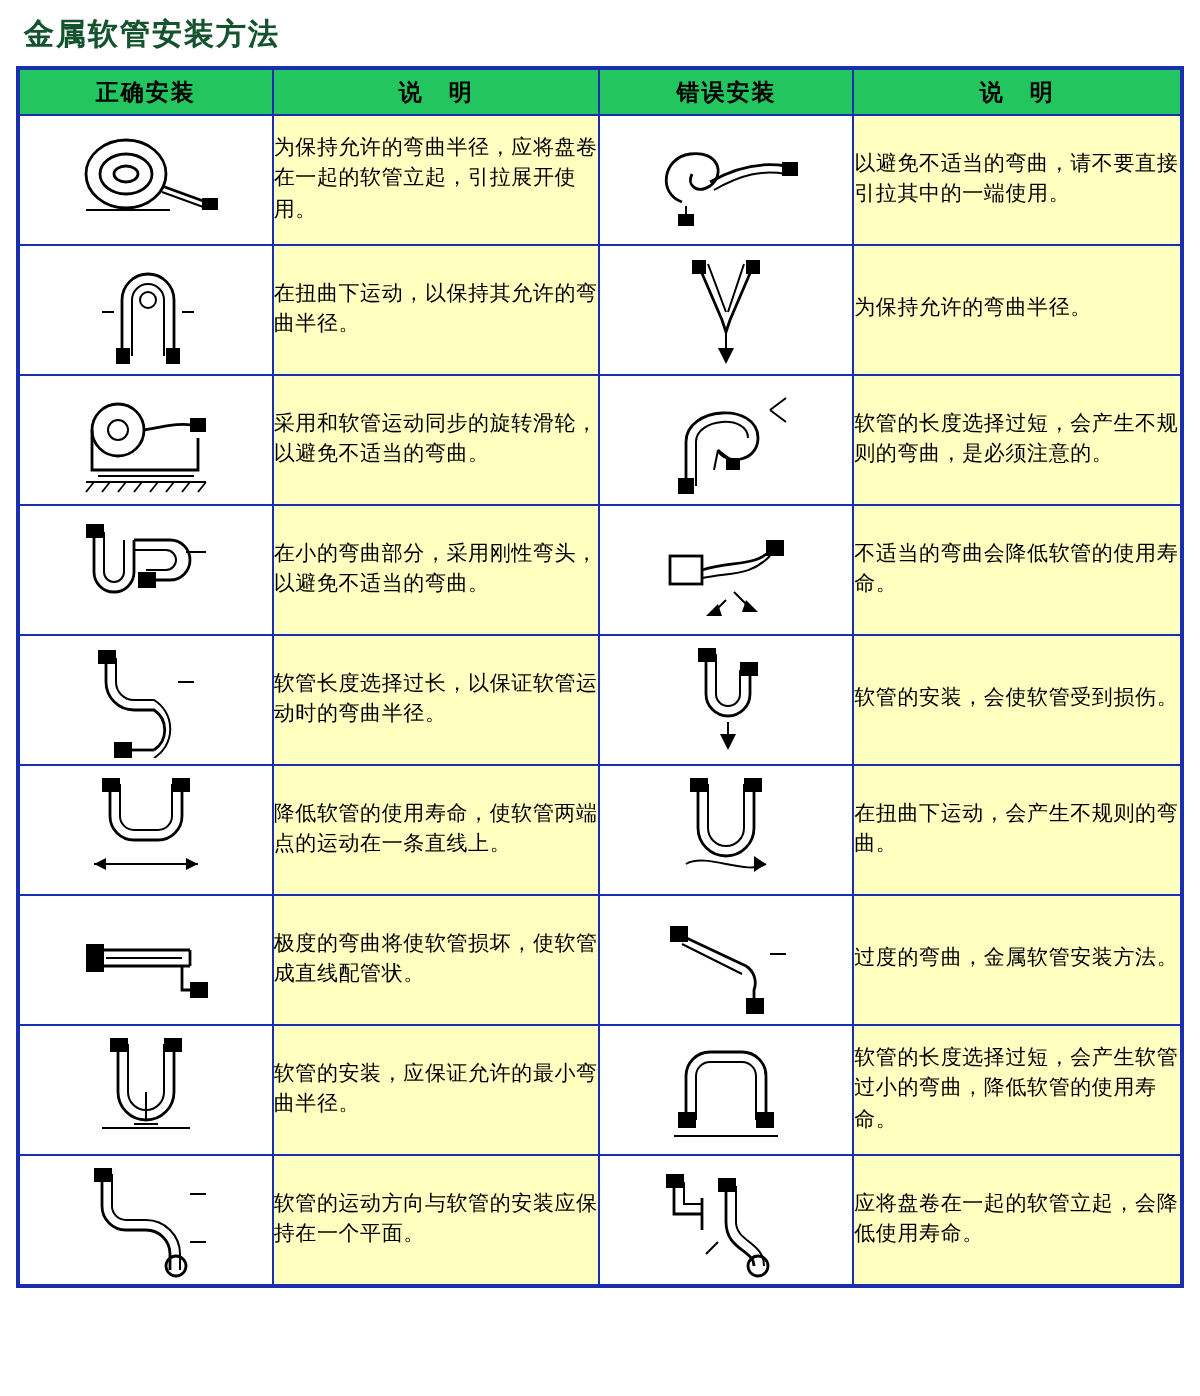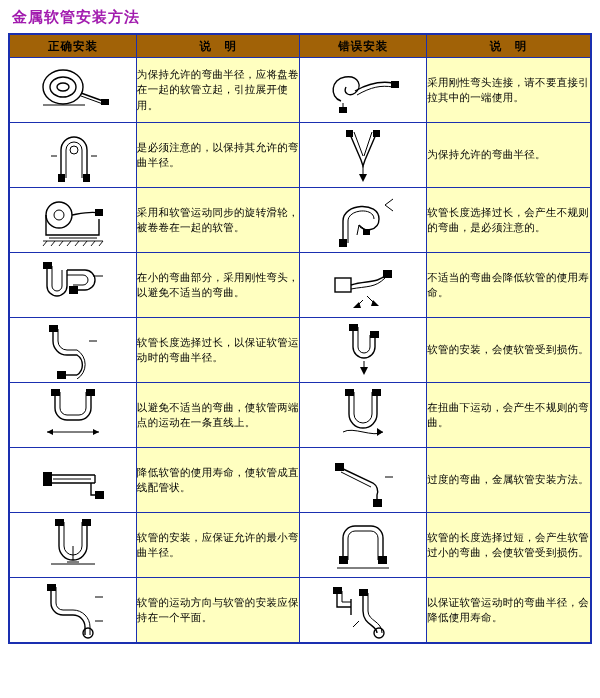--- a/index.html
+++ b/index.html
@@ -19,35 +19,35 @@
     height: 698px;
     position: relative;
     box-sizing: border-box;
     padding: 6px 8px 0 8px;
   }
   .title {
     font-size: 15px;
     font-weight: bold;
     letter-spacing: 1px;
     padding: 2px 0 6px 4px;
-    color: #a21caf;
+    color: #14532d;
   }
   table.main {
     border-collapse: collapse;
     width: 584px;
     table-layout: fixed;
     border: 2px solid #1a2fb0;
   }
   table.main td, table.main th {
     border: 1px solid #1a2fb0;
     padding: 0;
     vertical-align: middle;
   }
   thead th {
-    background: #a16207;
+    background: #22c55e;
     color: #000;
     font-size: 11.5px;
     font-weight: bold;
     height: 22px;
     text-align: center;
     letter-spacing: 1px;
   }
   td.img-cell {
     background: #ffffff;
     text-align: center;
@@ -106,35 +106,35 @@
         <td class="img-cell">
           <svg width="80" height="58" viewBox="0 0 80 58">
             <path class="sk" d="M18 40 C6 36 8 18 22 16 C36 14 40 26 32 32 C26 36 20 32 23 26"></path>
             <path class="sk" d="M32 30 C46 22 58 20 70 22"></path>
             <path class="skt" d="M34 34 C48 26 58 24 70 26"></path>
             <rect class="skf" x="68" y="20" width="8" height="7"></rect>
             <path class="skt" d="M20 42 L20 48"></path>
             <rect class="skf" x="16" y="46" width="8" height="6"></rect>
           </svg>
         </td>
-        <td class="desc-cell">采用刚性弯头连接，请不要直接引拉其中的一端使用。</td>
+        <td class="desc-cell">以避免不适当的弯曲，请不要直接引拉其中的一端使用。</td>
       </tr>
 
       <tr>
         <td class="img-cell">
           <svg width="80" height="58" viewBox="0 0 80 58">
             <path class="sk" d="M28 52 L28 24 A13 13 0 0 1 54 24 L54 52"></path>
             <path class="skt" d="M33 52 L33 24 A8 8 0 0 1 49 24 L49 52"></path>
             <circle class="skt" cx="41" cy="24" r="4"></circle>
             <rect class="skf" x="25" y="48" width="7" height="8"></rect>
             <rect class="skf" x="50" y="48" width="7" height="8"></rect>
             <path class="skt" d="M18 30 L24 30 M58 30 L64 30"></path>
           </svg>
         </td>
-        <td class="desc-cell">是必须注意的，以保持其允许的弯曲半径。</td>
+        <td class="desc-cell">在扭曲下运动，以保持其允许的弯曲半径。</td>
         <td class="img-cell">
           <svg width="80" height="58" viewBox="0 0 80 58">
             <path class="sk" d="M26 6 L38 34 L40 40 L42 34 L54 6"></path>
             <path class="skt" d="M31 6 L40 30 M49 6 L41 30"></path>
             <rect class="skf" x="23" y="4" width="7" height="7"></rect>
             <rect class="skf" x="50" y="4" width="7" height="7"></rect>
             <path class="skt" d="M40 40 L40 52"></path>
             <path class="skf" d="M36 48 L44 48 L40 56 Z"></path>
           </svg>
         </td>
@@ -146,32 +146,32 @@
           <svg width="80" height="58" viewBox="0 0 80 58">
             <circle class="sk" cx="26" cy="24" r="13"></circle>
             <circle class="skt" cx="26" cy="24" r="5"></circle>
             <path class="sk" d="M13 24 L13 44 L66 44 L66 28"></path>
             <path class="skt" d="M16 47 L64 47"></path>
             <path class="sk" d="M39 24 C50 22 58 20 66 22"></path>
             <rect class="skf" x="62" y="18" width="8" height="7"></rect>
             <path class="hatch" d="M10 50 L70 50 M14 50 L10 55 M22 50 L18 55 M30 50 L26 55 M38 50 L34 55 M46 50 L42 55 M54 50 L50 55 M62 50 L58 55 M70 50 L66 55"></path>
           </svg>
         </td>
-        <td class="desc-cell">采用和软管运动同步的旋转滑轮，被卷卷在一起的软管。</td>
+        <td class="desc-cell">采用和软管运动同步的旋转滑轮，以避免不适当的弯曲。</td>
         <td class="img-cell">
           <svg width="80" height="58" viewBox="0 0 80 58">
             <path class="sk" d="M20 52 L20 30 C20 12 56 10 56 28 C56 40 40 42 36 34"></path>
             <path class="skt" d="M25 52 L25 30 C25 18 51 16 51 28"></path>
             <rect class="skf" x="16" y="48" width="8" height="8"></rect>
             <path class="skt" d="M36 34 L34 44 M36 34 L44 40"></path>
             <rect class="skf" x="40" y="38" width="7" height="6"></rect>
             <path class="skt" d="M62 14 L70 8 M62 14 L70 20"></path>
           </svg>
         </td>
-        <td class="desc-cell">软管长度选择过长，会产生不规则的弯曲，是必须注意的。</td>
+        <td class="desc-cell">软管的长度选择过短，会产生不规则的弯曲，是必须注意的。</td>
       </tr>
 
       <tr>
         <td class="img-cell">
           <svg width="80" height="58" viewBox="0 0 80 58">
             <path class="sk" d="M14 10 L14 30 A10 10 0 0 0 34 30 L34 14"></path>
             <path class="skt" d="M19 10 L19 30 A5 5 0 0 0 29 30 L29 14"></path>
             <path class="sk" d="M34 14 L52 14 A10 10 0 0 1 52 34 L40 34"></path>
             <path class="skt" d="M34 19 L50 19 A5 5 0 0 1 50 29 L40 29"></path>
             <rect class="skf" x="10" y="6" width="9" height="7"></rect>
@@ -224,21 +224,21 @@
           <svg width="80" height="58" viewBox="0 0 80 58">
             <path class="sk" d="M22 6 L22 22 A12 12 0 0 0 34 34 L46 34 A12 12 0 0 0 58 22 L58 6"></path>
             <path class="skt" d="M27 6 L27 22 A7 7 0 0 0 34 29 L46 29 A7 7 0 0 0 53 22 L53 6"></path>
             <rect class="skf" x="18" y="3" width="9" height="7"></rect>
             <rect class="skf" x="53" y="3" width="9" height="7"></rect>
             <path class="skt" d="M14 46 L66 46"></path>
             <path class="skf" d="M14 46 L20 43 L20 49 Z"></path>
             <path class="skf" d="M66 46 L60 43 L60 49 Z"></path>
           </svg>
         </td>
-        <td class="desc-cell">以避免不适当的弯曲，使软管两端点的运动在一条直线上。</td>
+        <td class="desc-cell">降低软管的使用寿命，使软管两端点的运动在一条直线上。</td>
         <td class="img-cell">
           <svg width="80" height="58" viewBox="0 0 80 58">
             <path class="sk" d="M26 6 L26 28 A14 14 0 0 0 54 28 L54 6"></path>
             <path class="skt" d="M31 6 L31 28 A9 9 0 0 0 49 28 L49 6"></path>
             <rect class="skf" x="22" y="3" width="9" height="7"></rect>
             <rect class="skf" x="49" y="3" width="9" height="7"></rect>
             <path class="skt" d="M20 46 C30 40 50 52 60 46"></path>
             <path class="skf" d="M60 46 L54 42 L54 50 Z"></path>
           </svg>
         </td>
@@ -250,21 +250,21 @@
           <svg width="80" height="58" viewBox="0 0 80 58">
             <path class="sk" d="M14 24 L62 24"></path>
             <path class="sk" d="M14 32 L62 32"></path>
             <path class="sk" d="M62 24 L62 32"></path>
             <path class="skt" d="M20 28 L58 28"></path>
             <rect class="skf" x="10" y="21" width="9" height="14"></rect>
             <path class="sk" d="M58 32 L58 44 L66 44"></path>
             <rect class="skf" x="62" y="40" width="9" height="8"></rect>
           </svg>
         </td>
-        <td class="desc-cell">降低软管的使用寿命，使软管成直线配管状。</td>
+        <td class="desc-cell">极度的弯曲将使软管损坏，使软管成直线配管状。</td>
         <td class="img-cell">
           <svg width="80" height="58" viewBox="0 0 80 58">
             <path class="sk" d="M16 16 L50 32 A10 10 0 0 1 54 44 L54 52"></path>
             <path class="skt" d="M18 21 L48 36"></path>
             <rect class="skf" x="12" y="12" width="9" height="8"></rect>
             <rect class="skf" x="50" y="48" width="9" height="8"></rect>
             <path class="skt" d="M62 26 L70 26"></path>
           </svg>
         </td>
         <td class="desc-cell">过度的弯曲，金属软管安装方法。</td>
@@ -284,21 +284,21 @@
         <td class="desc-cell">软管的安装，应保证允许的最小弯曲半径。</td>
         <td class="img-cell">
           <svg width="80" height="58" viewBox="0 0 80 58">
             <path class="sk" d="M20 44 L20 22 A12 12 0 0 1 32 10 L48 10 A12 12 0 0 1 60 22 L60 44"></path>
             <path class="skt" d="M25 44 L25 22 A7 7 0 0 1 32 15 L48 15 A7 7 0 0 1 55 22 L55 44"></path>
             <rect class="skf" x="16" y="40" width="9" height="8"></rect>
             <rect class="skf" x="55" y="40" width="9" height="8"></rect>
             <path class="skt" d="M14 52 L66 52"></path>
           </svg>
         </td>
-        <td class="desc-cell">软管的长度选择过短，会产生软管过小的弯曲，会使软管受到损伤。</td>
+        <td class="desc-cell">软管的长度选择过短，会产生软管过小的弯曲，降低软管的使用寿命。</td>
       </tr>
 
       <tr>
         <td class="img-cell">
           <svg width="80" height="58" viewBox="0 0 80 58">
             <path class="sk" d="M18 6 L18 22 A12 12 0 0 0 30 34 L40 34 A12 12 0 0 1 52 46 L52 54"></path>
             <path class="skt" d="M23 6 L23 22 A7 7 0 0 0 30 29 L40 29 A17 17 0 0 1 57 46 L57 54"></path>
             <rect class="skf" x="14" y="3" width="9" height="7"></rect>
             <circle class="sk" cx="55" cy="52" r="5"></circle>
             <path class="skt" d="M62 16 L70 16 M62 40 L70 40"></path>
@@ -311,18 +311,18 @@
             <path class="sk" d="M28 18 L28 34"></path>
             <path class="skt" d="M19 10 L19 21 L28 21"></path>
             <rect class="skf" x="10" y="6" width="9" height="7"></rect>
             <path class="sk" d="M40 12 L40 30 C40 44 54 44 54 52"></path>
             <path class="skt" d="M45 12 L45 30 C45 40 59 40 59 52"></path>
             <rect class="skf" x="36" y="8" width="9" height="7"></rect>
             <circle class="sk" cx="56" cy="52" r="5"></circle>
             <path class="skt" d="M30 46 L36 40"></path>
           </svg>
         </td>
-        <td class="desc-cell">以保证软管运动时的弯曲半径，会降低使用寿命。</td>
+        <td class="desc-cell">应将盘卷在一起的软管立起，会降低使用寿命。</td>
       </tr>
 
     </tbody>
   </table>
 </div>
 
 </body></html>

